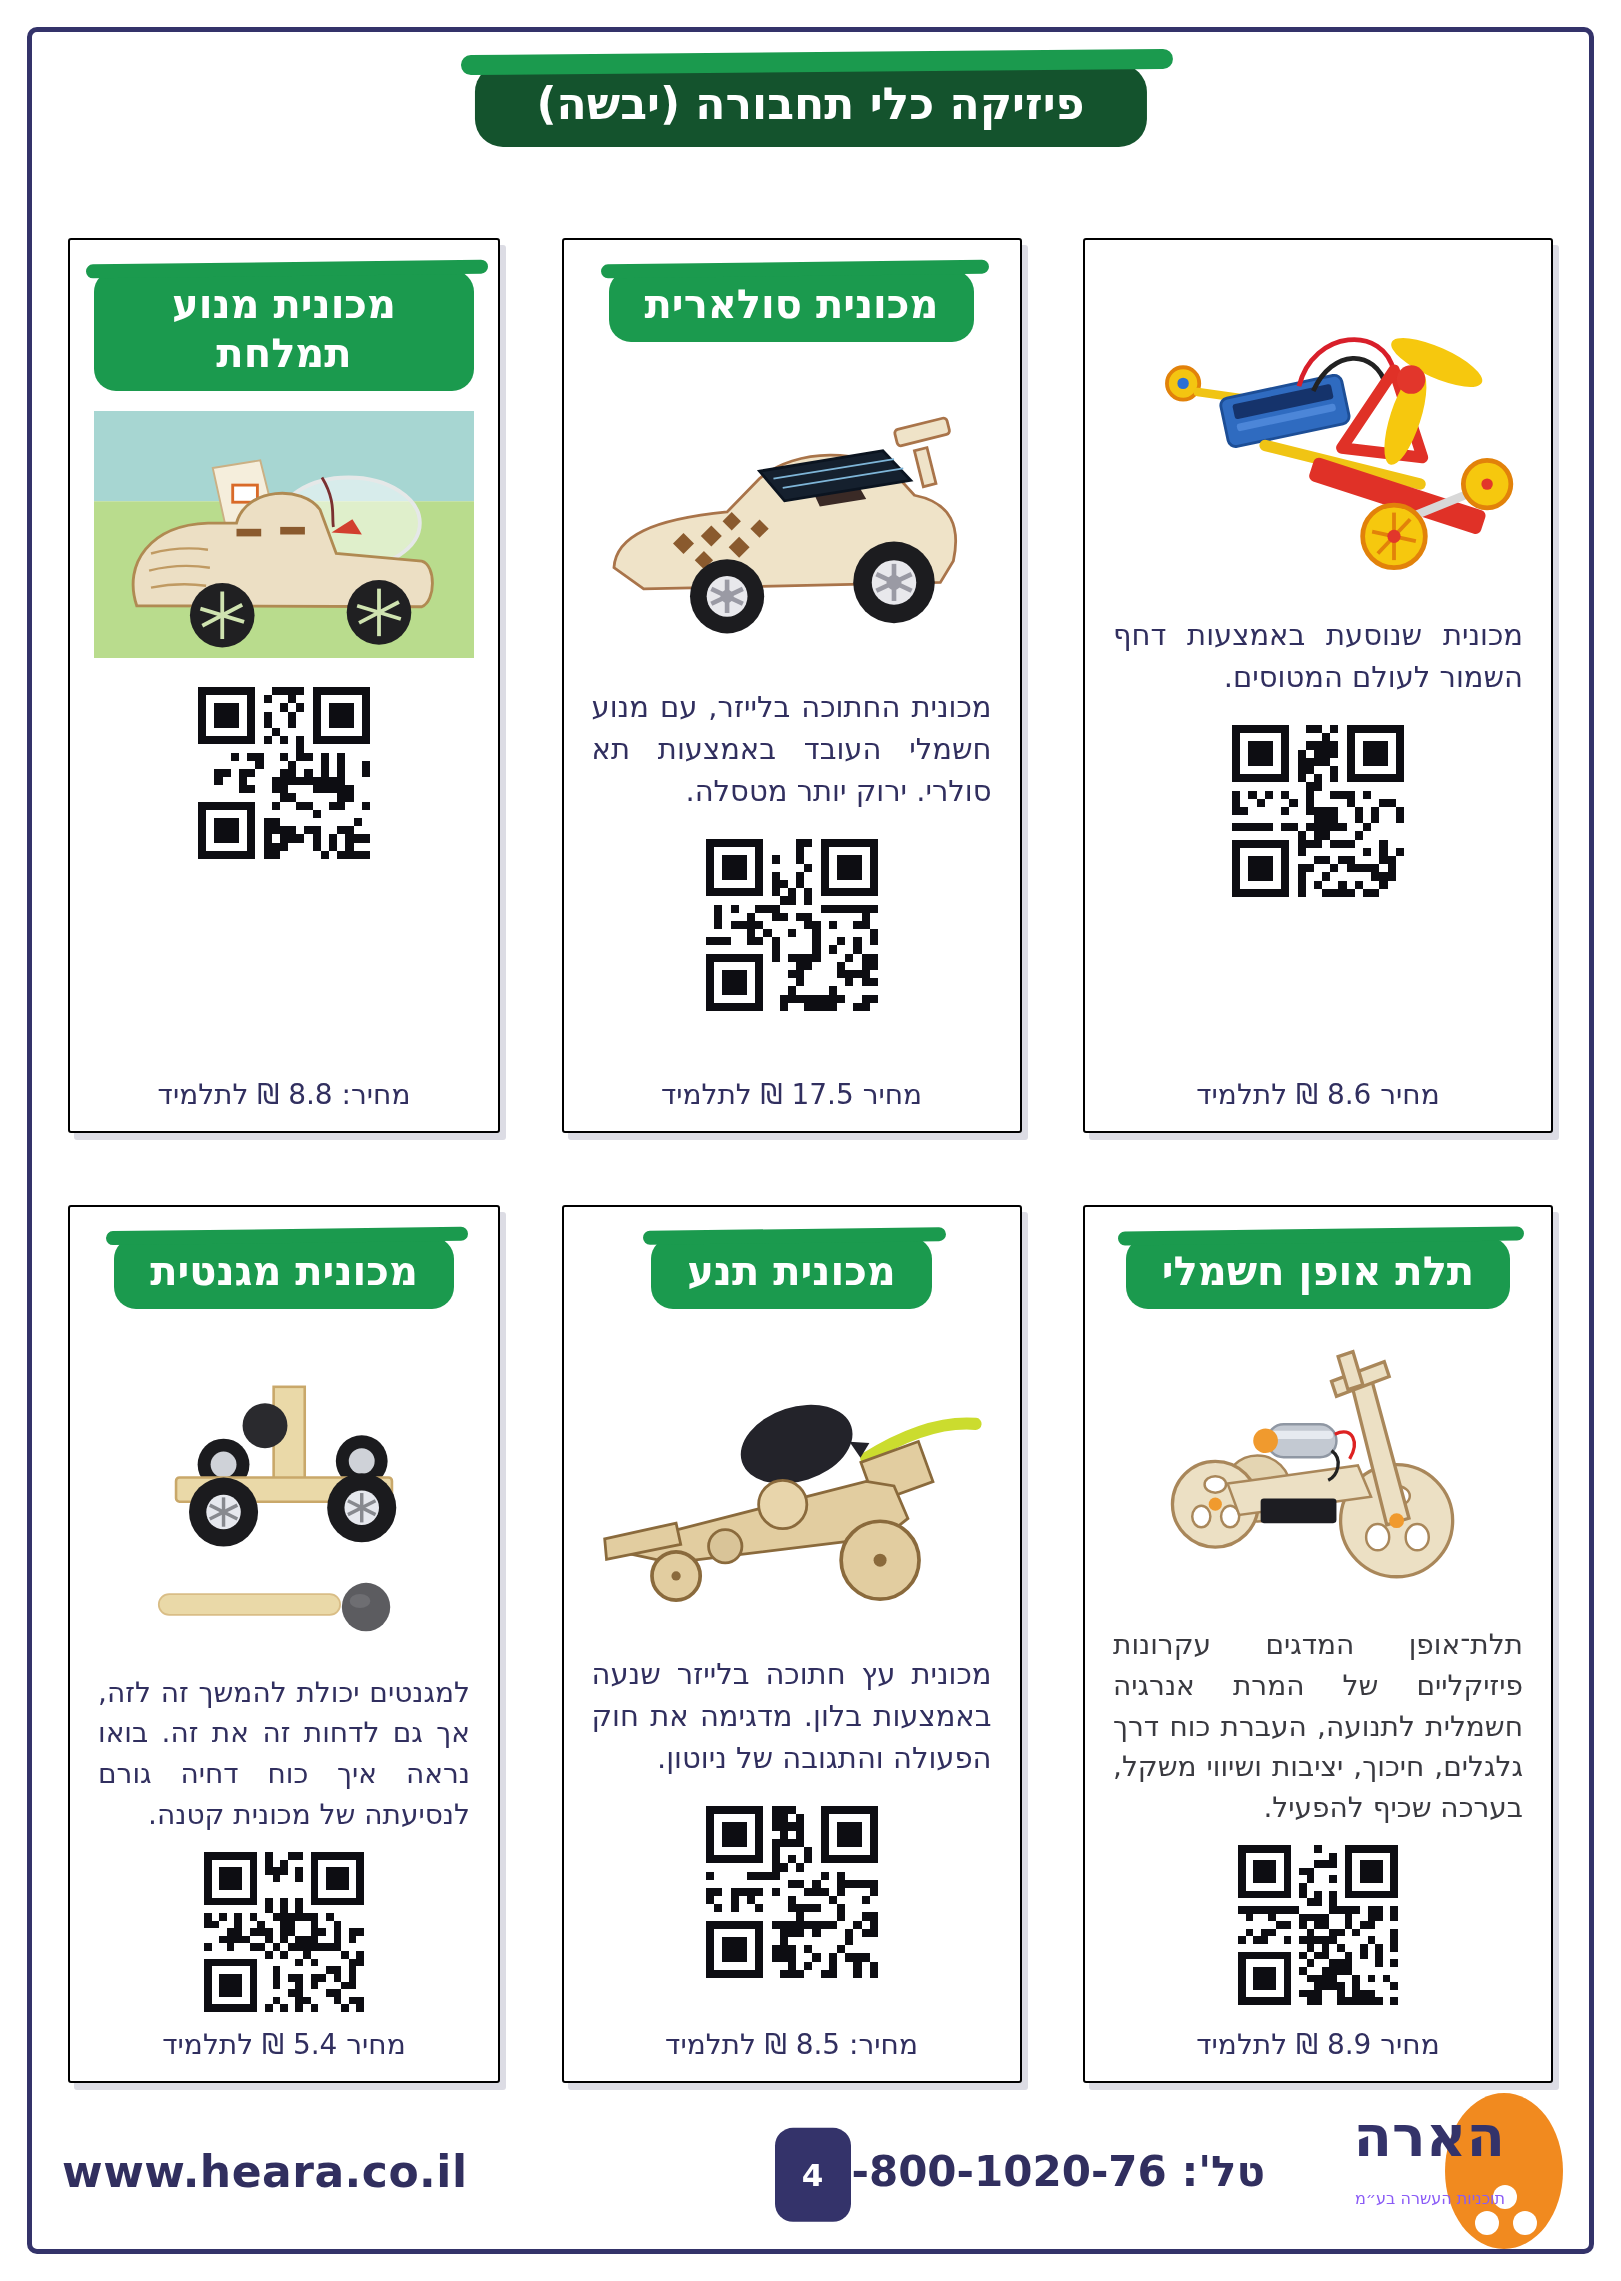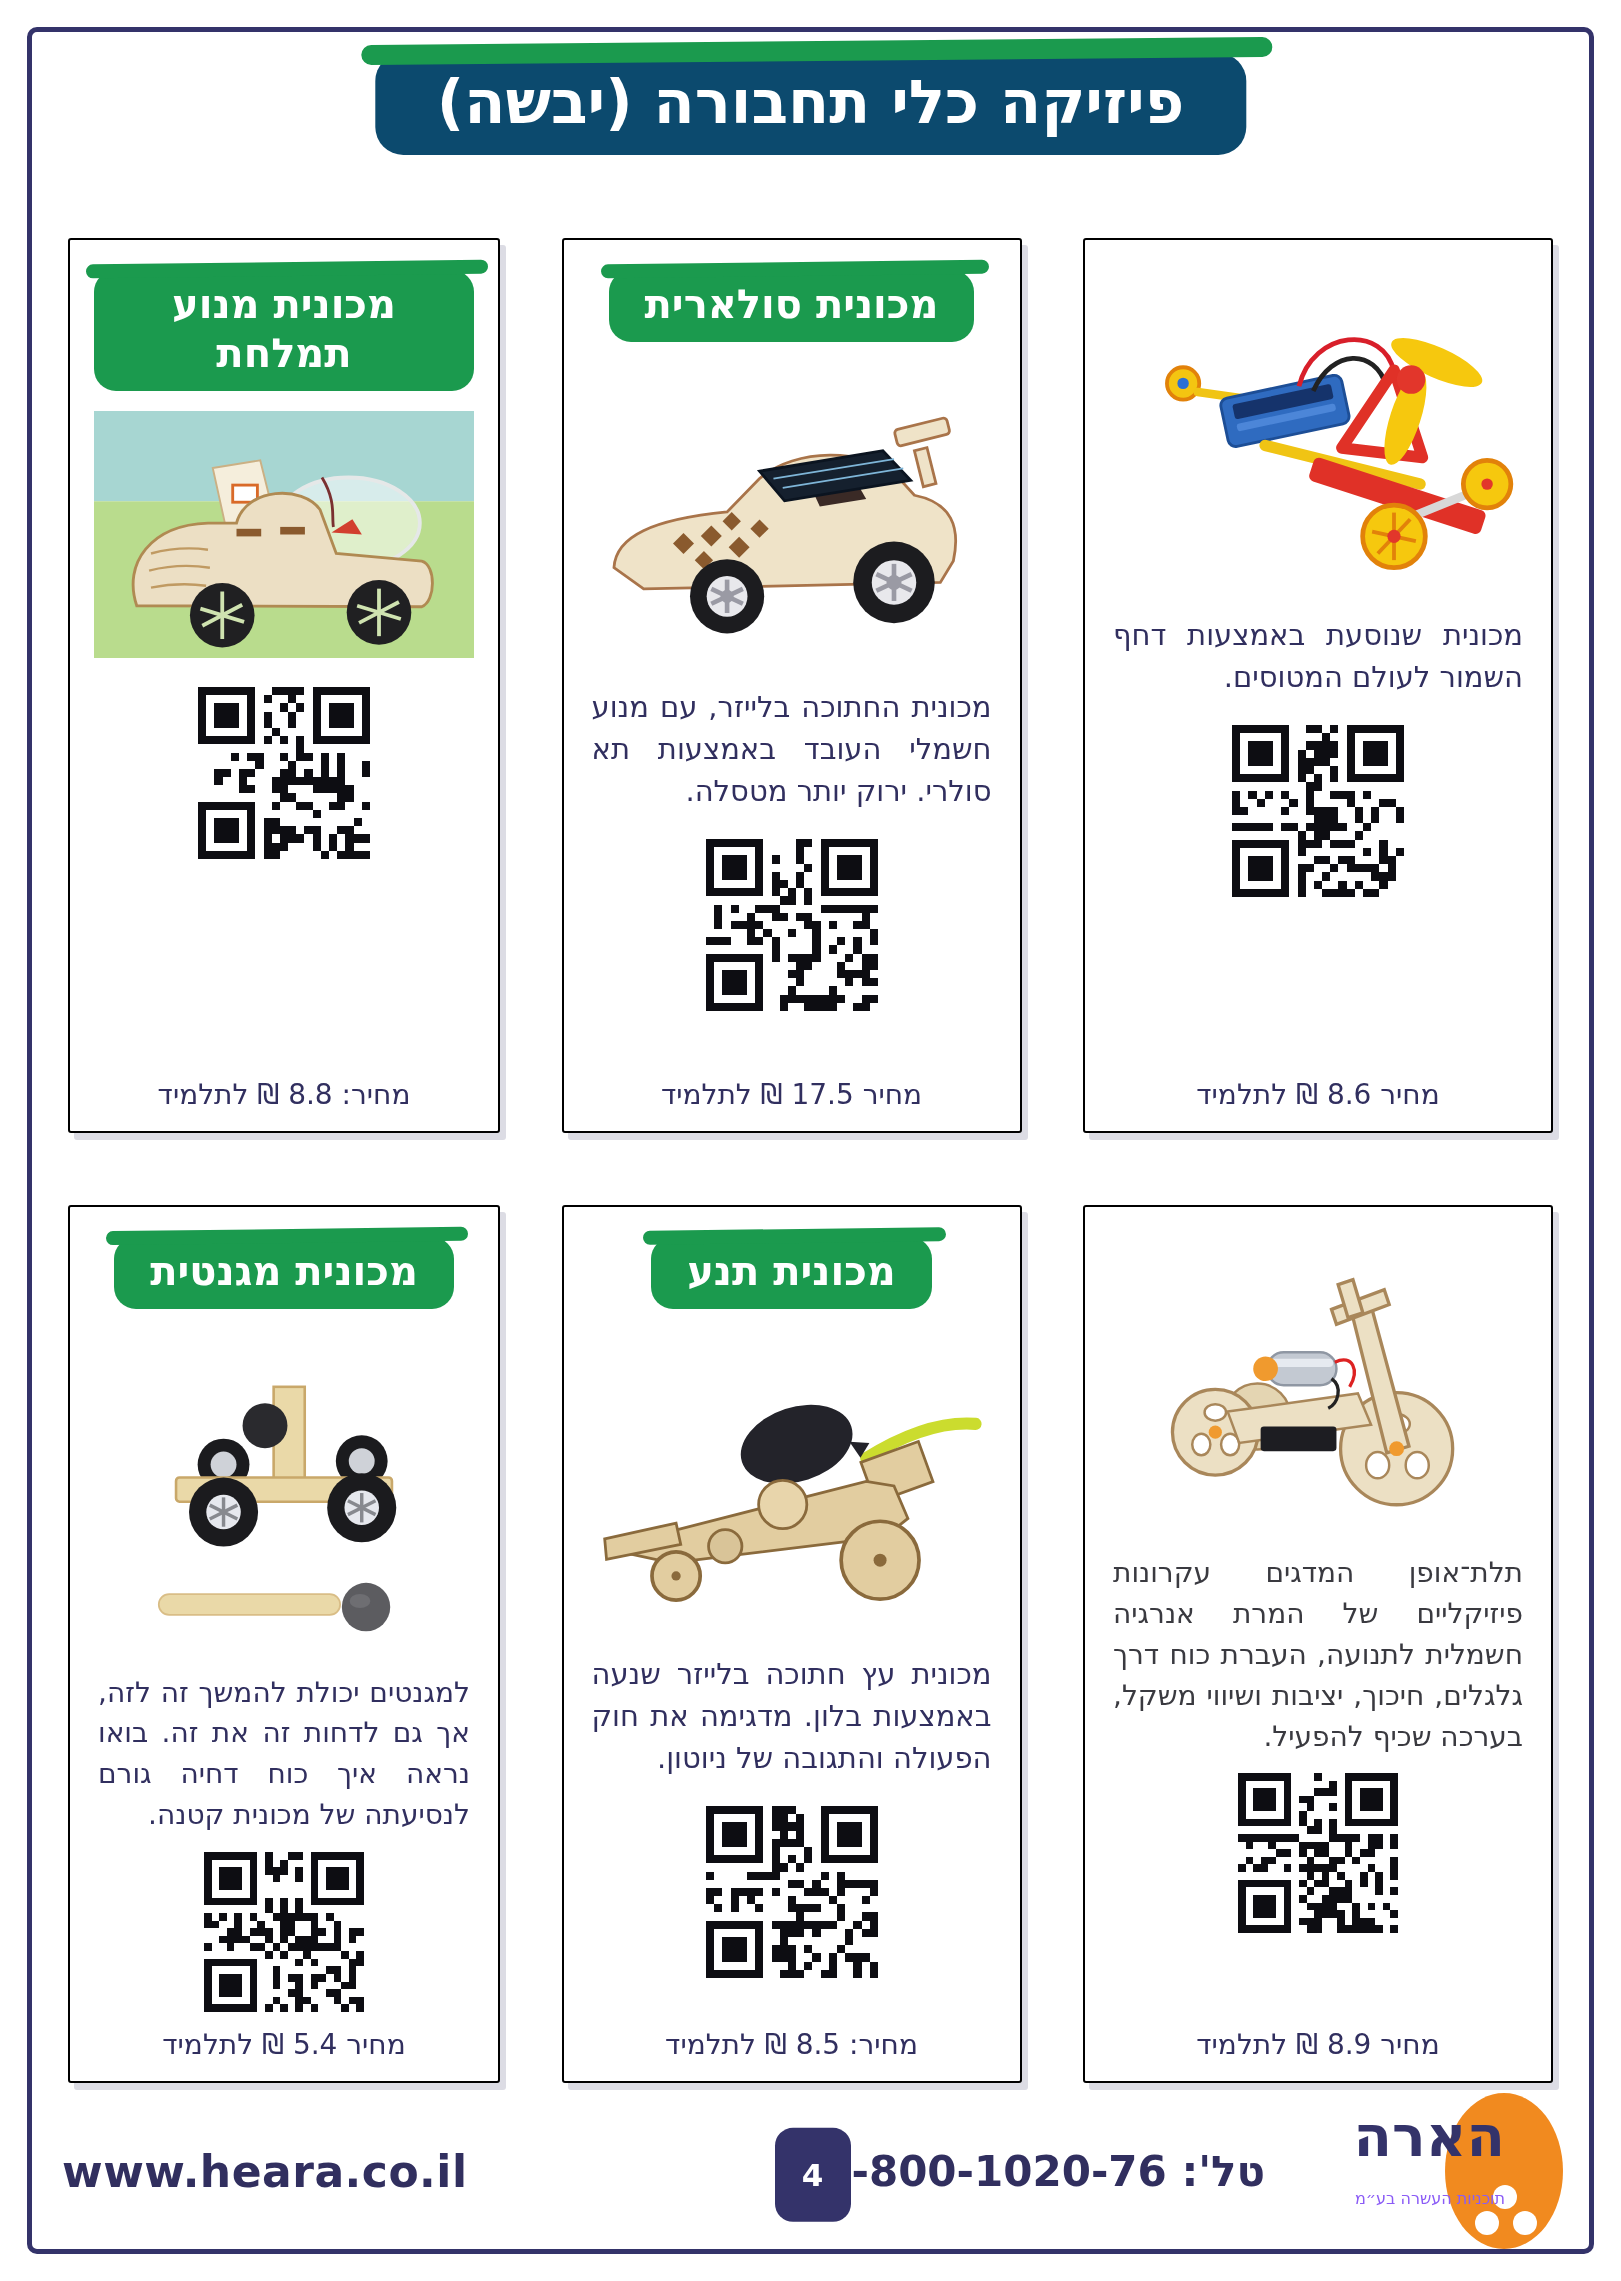--- a/index.html
+++ b/index.html
@@ -4,22 +4,22 @@
 <style>
   html,body{margin:0;padding:0;}
   body{
     width:1621px;height:2281px;position:relative;background:#ffffff;
     font-family:"DejaVu Sans","Liberation Sans",sans-serif;overflow:hidden;
   }
   .frame{position:absolute;inset:27px;border:5px solid #34336a;border-radius:10px;}
 
   
   .banner{
-    position:absolute;top:53px;left:50%;transform:translateX(-50%);
-    background:#0c4a6e;color:#fff;font-size:60px;font-weight:bold;
+    position:absolute;top:64px;left:50%;transform:translateX(-50%);
+    background:#14532d;color:#fff;font-size:44px;font-weight:bold;
     padding:14px 62px 18px;border-radius:28px;white-space:nowrap;direction:rtl;
   }
   .banner::before{
     content:"";position:absolute;left:-14px;right:-26px;top:-12px;height:20px;
     background:#1b9a4e;border-radius:12px;transform:rotate(-0.5deg);
   }
 
   
   .cards{
     position:absolute;top:238px;left:68px;right:68px;
@@ -832,20 +832,21 @@
           <rect x="15" y="20" width="1" height="1"></rect>
           <rect x="17" y="20" width="1" height="1"></rect>
           <rect x="18" y="20" width="1" height="1"></rect>
           <rect x="19" y="20" width="1" height="1"></rect>
           <rect x="20" y="20" width="1" height="1"></rect>
         </svg></div>
     <div class="price">מחיר: 8.8 ₪ לתלמיד</div>
   </article>
 
   <article class="card c-trike">
+    <div class="pill">תלת אופן חשמלי</div>
     <div class="photo">
       <svg viewBox="0 0 440 330" xmlns="http://www.w3.org/2000/svg">
         <circle cx="146" cy="196" r="40" fill="#e4d5b2" stroke="#a9875a" stroke-width="3"></circle>
         <circle cx="315" cy="235" r="68" fill="#ece0c4" stroke="#a9875a" stroke-width="4"></circle>
         <g fill="#ffffff" stroke="#a9875a" stroke-width="3">
           <ellipse cx="315" cy="205" rx="16" ry="12"></ellipse>
             <ellipse cx="292" cy="255" rx="14" ry="16"></ellipse>
             <ellipse cx="340" cy="255" rx="14" ry="16"></ellipse>
         </g>
         <g fill="#ece0c4" stroke="#a9875a" stroke-width="4">

